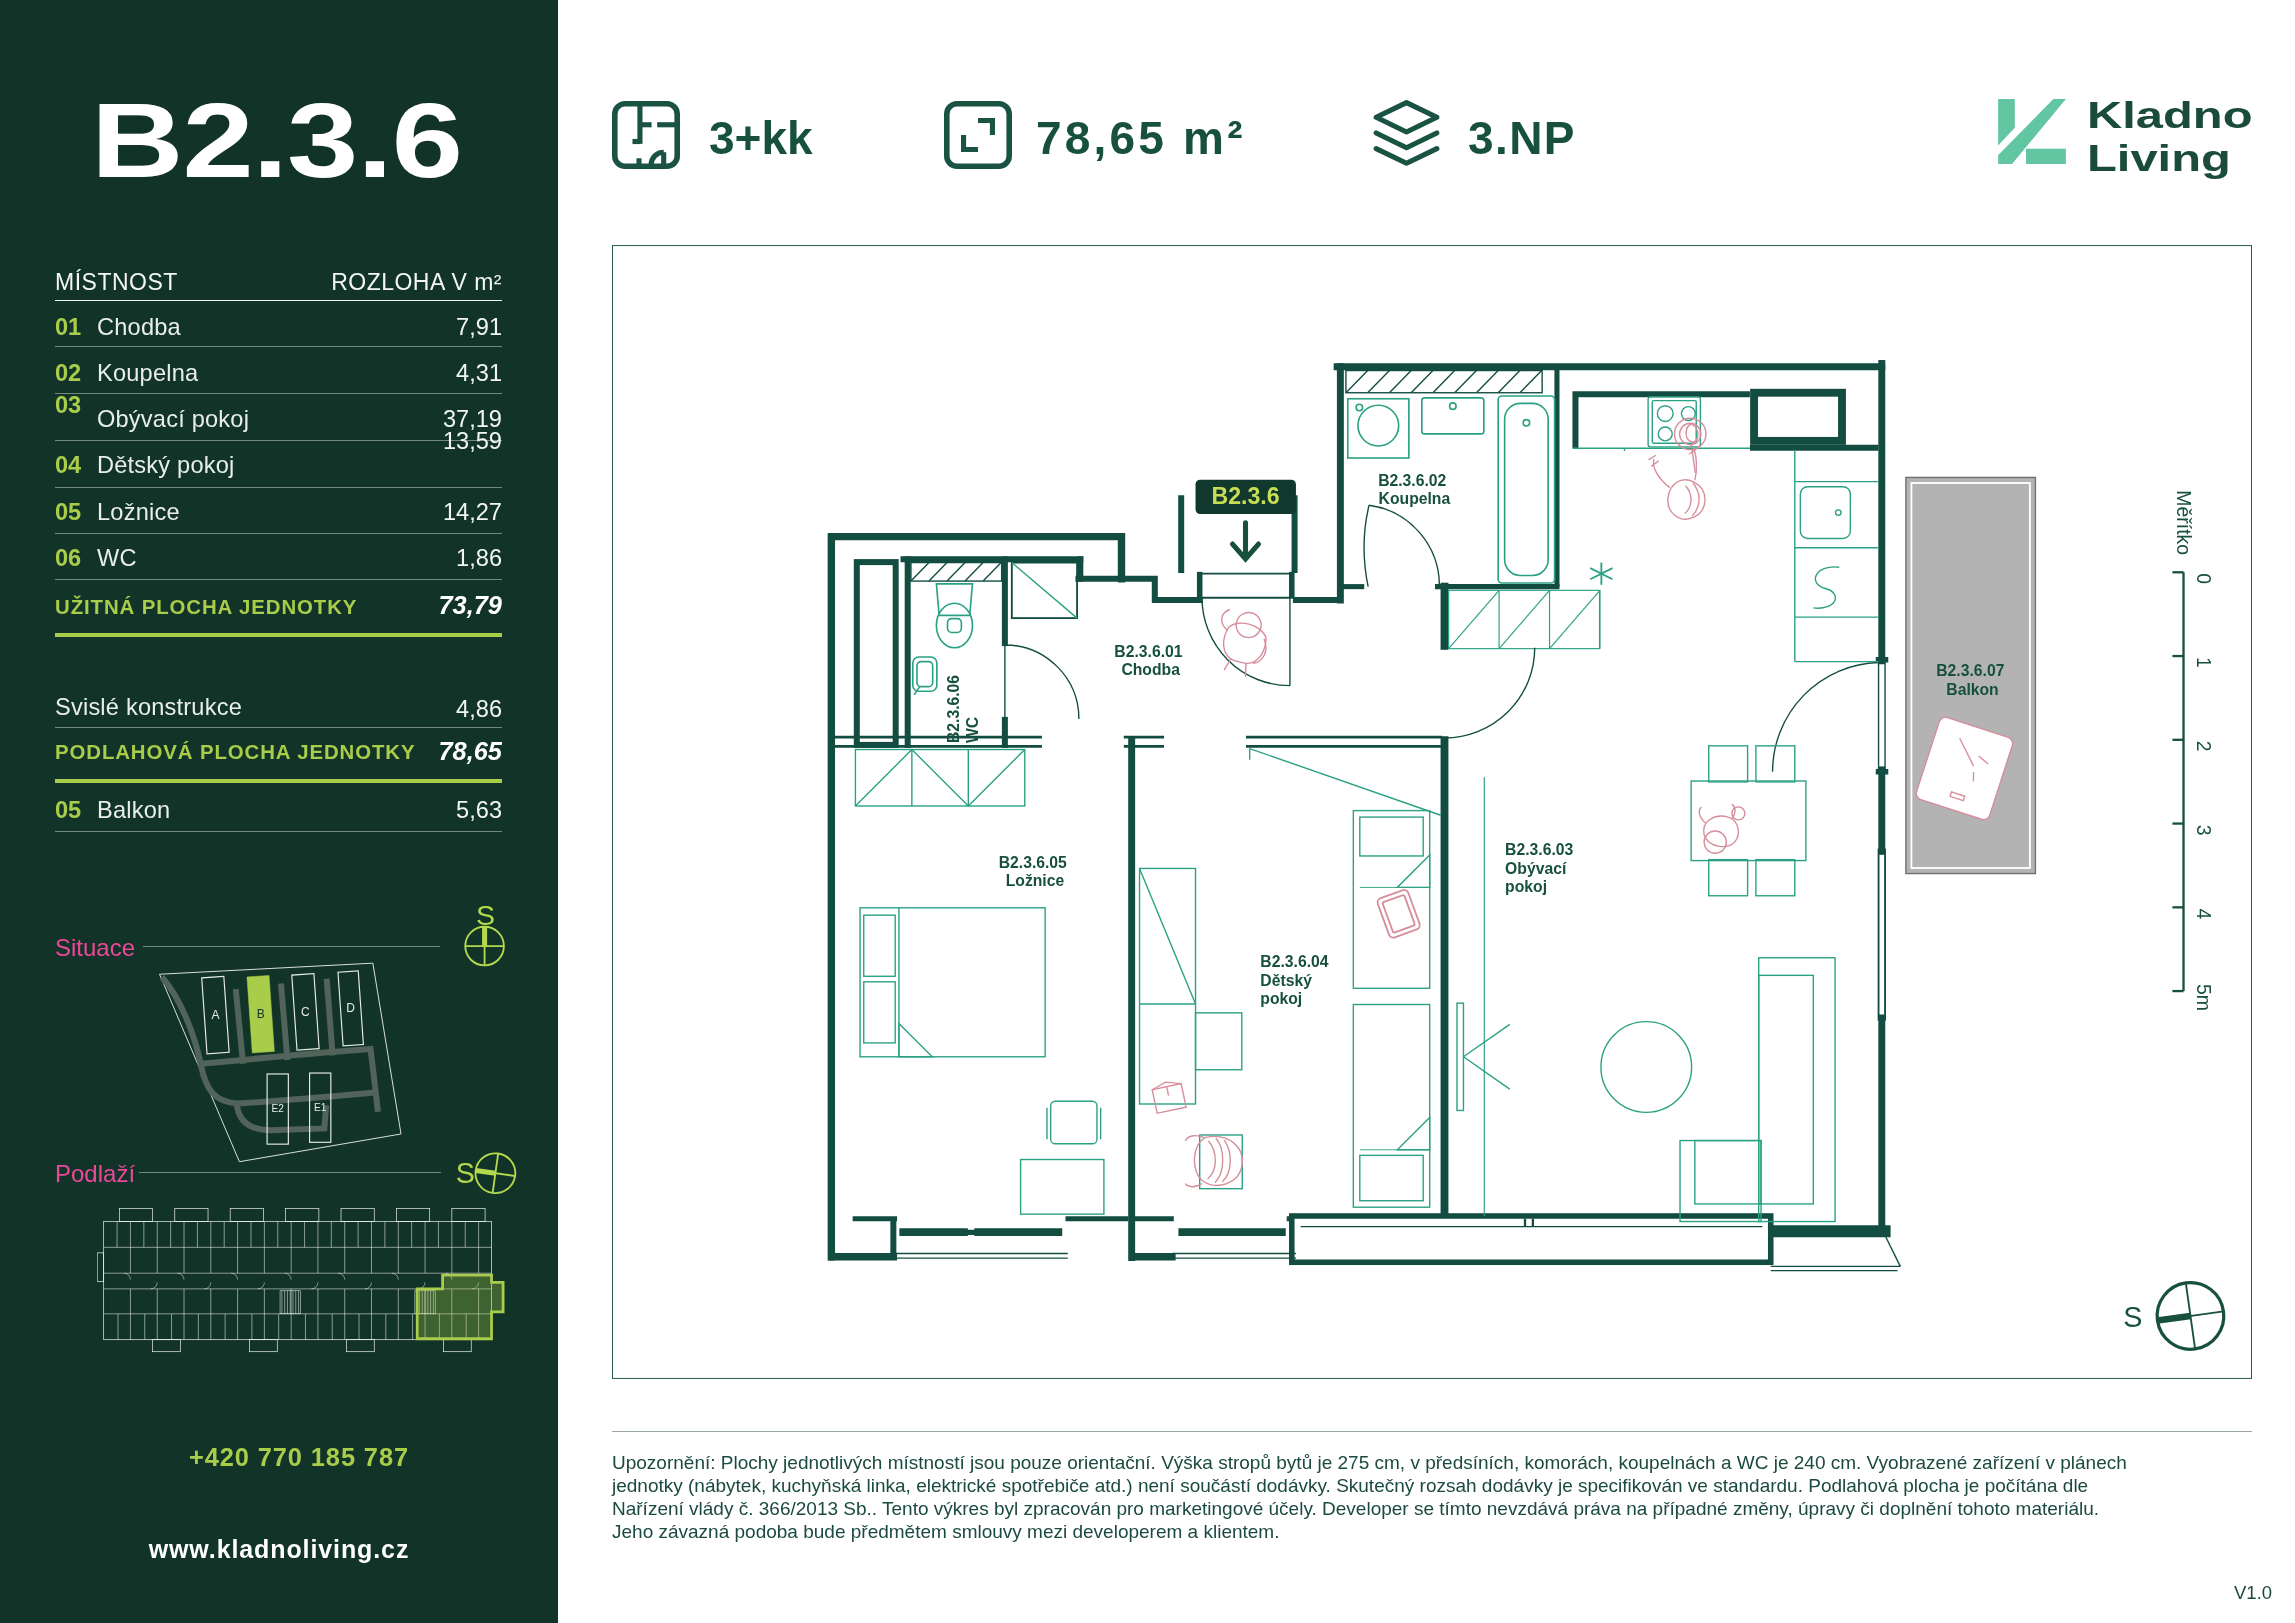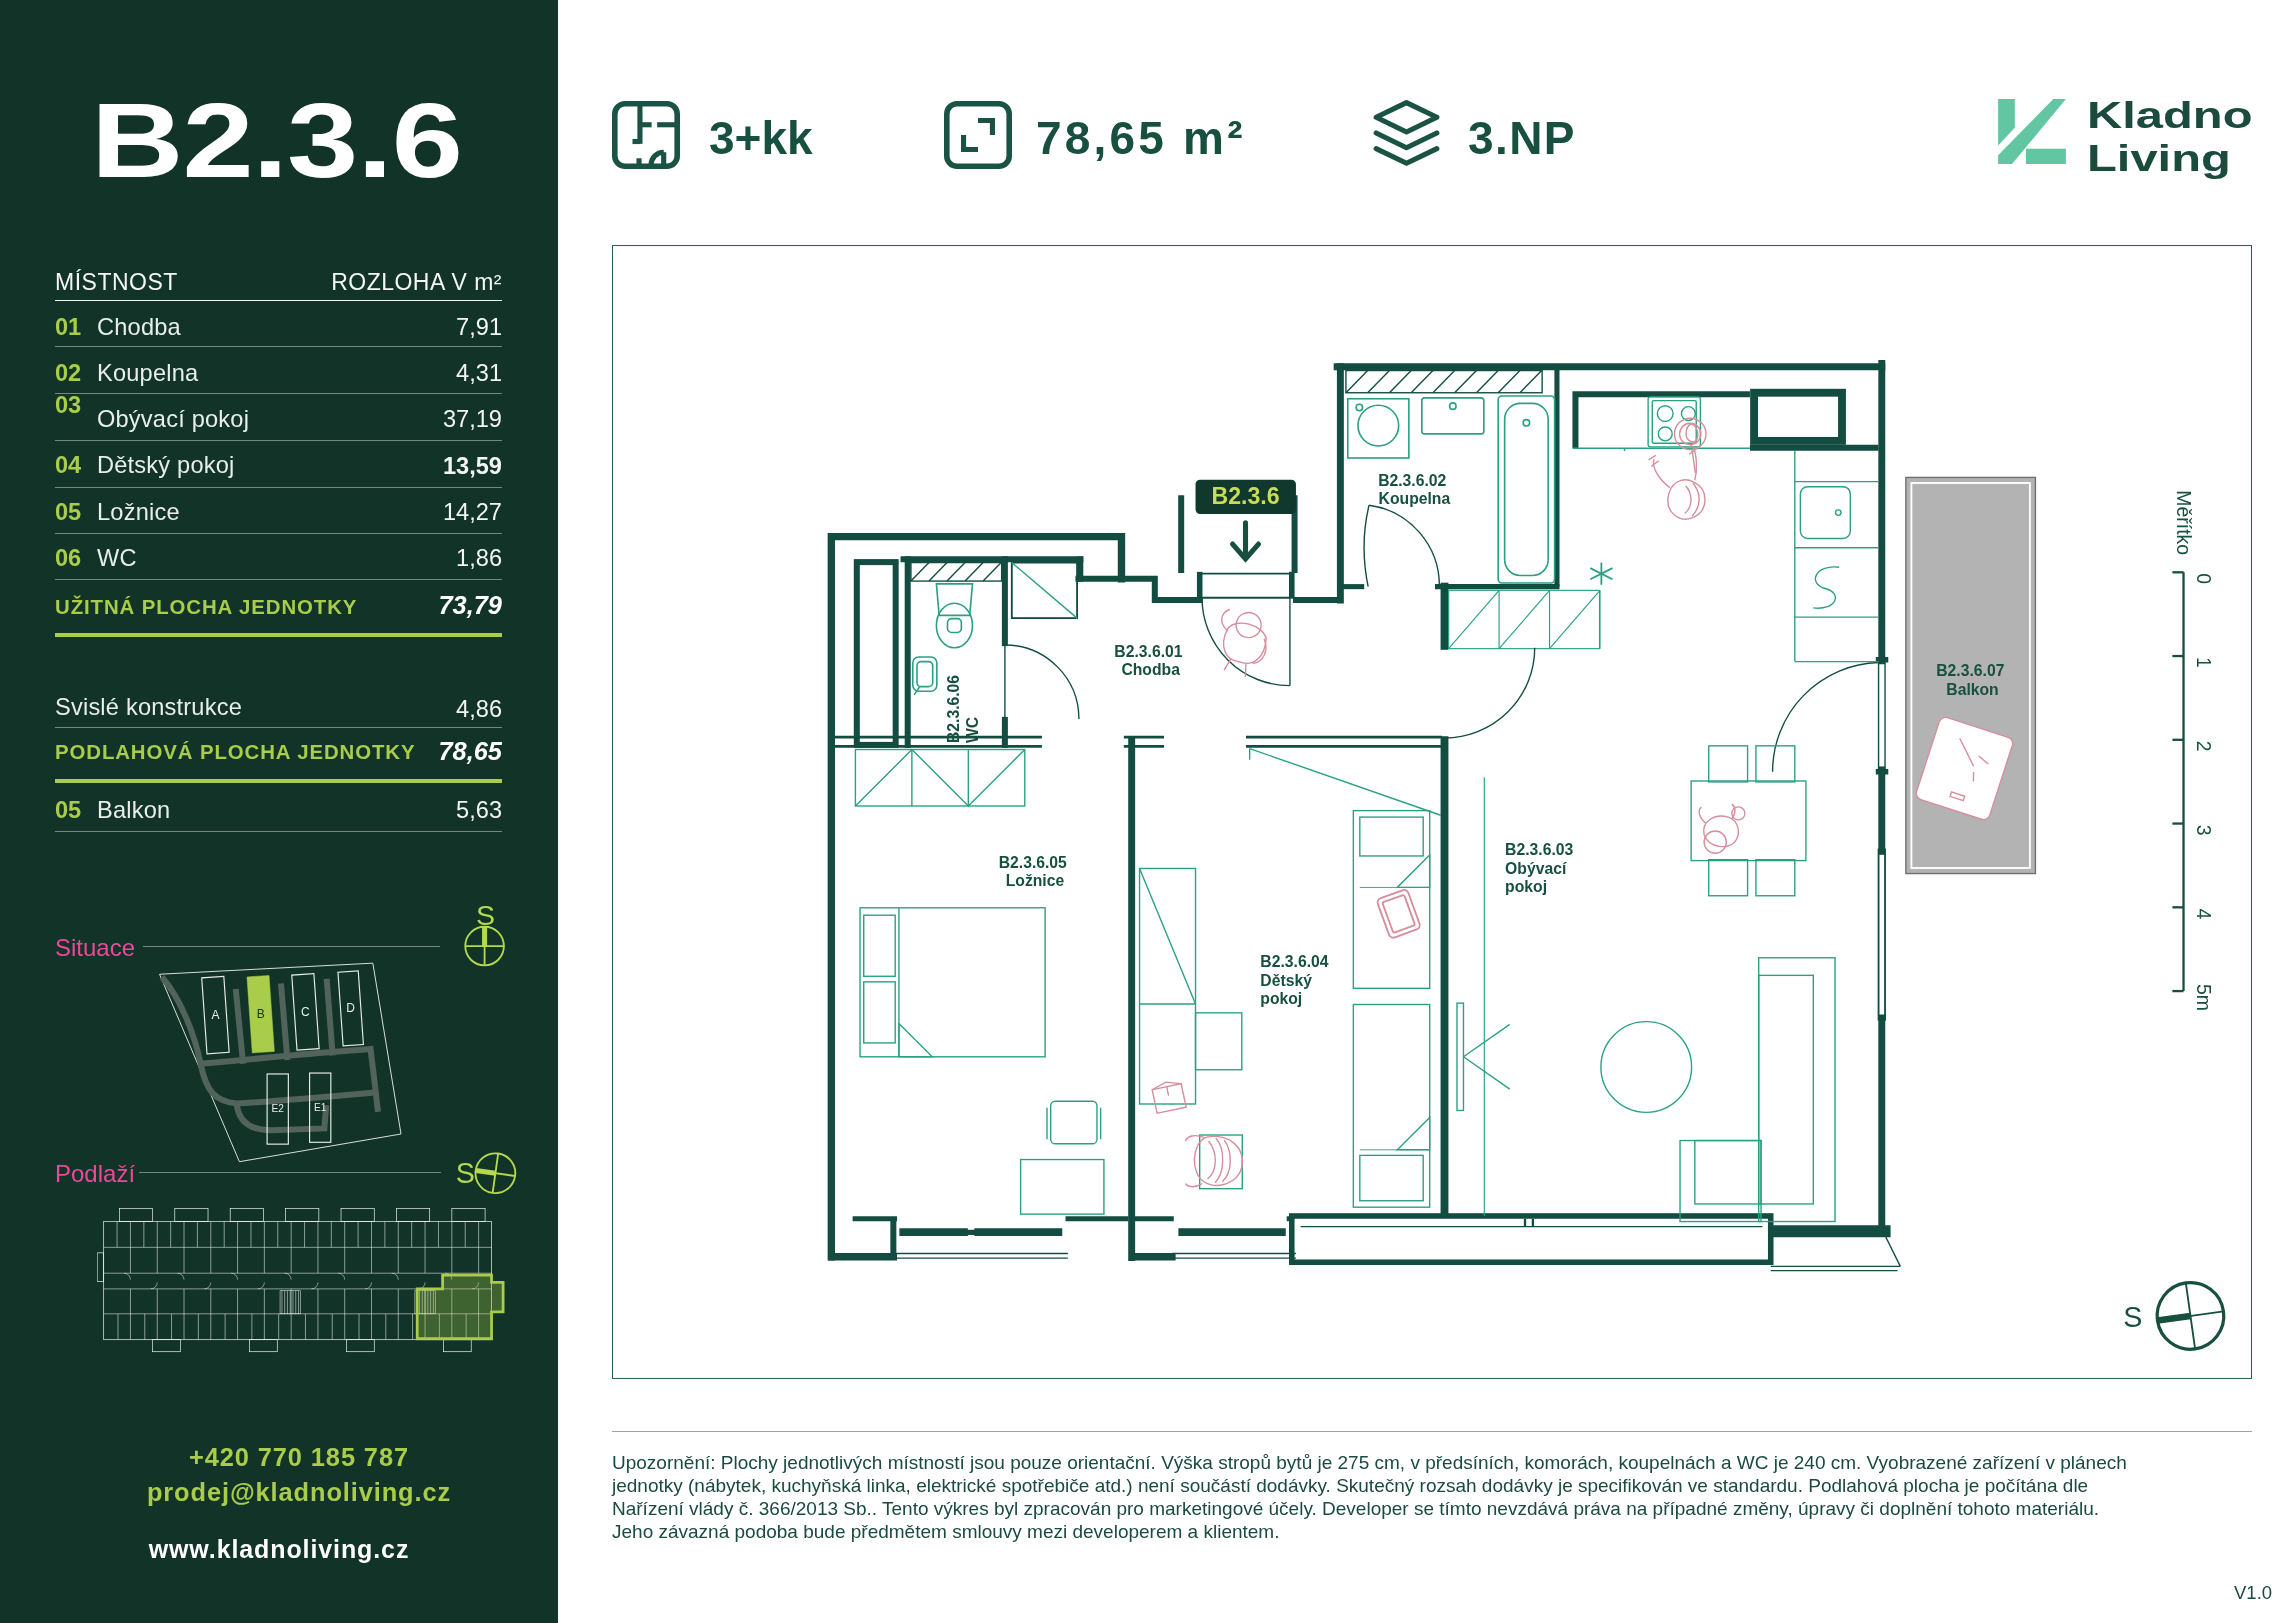--- a/index.html
+++ b/index.html
@@ -50,21 +50,21 @@
     <div class="tbl-val" style="top:360px;">4,31</div>
   <div class="tbl-line" style="top:393px;"></div>
 
   <div class="tbl-num" style="top:392px;">03</div>
     <div class="tbl-name" style="top:406px;">Obývací pokoj</div>
     <div class="tbl-val" style="top:406px;">37,19</div>
   <div class="tbl-line" style="top:440px;"></div>
 
   <div class="tbl-num" style="top:452px;">04</div>
     <div class="tbl-name" style="top:452px;">Dětský pokoj</div>
-    <div class="tbl-val" style="top:453px;font-weight:bold;">13,59</div>
+    <div class="tbl-val" style="top:428px;">13,59</div>
   <div class="tbl-line" style="top:487px;"></div>
 
   <div class="tbl-num" style="top:499px;">05</div>
     <div class="tbl-name" style="top:499px;">Ložnice</div>
     <div class="tbl-val" style="top:499px;">14,27</div>
   <div class="tbl-line" style="top:533px;"></div>
 
   <div class="tbl-num" style="top:545px;">06</div>
     <div class="tbl-name" style="top:545px;">WC</div>
     <div class="tbl-val" style="top:545px;">1,86</div>
@@ -275,21 +275,20 @@
 <line x1="716" y1="190" x2="716" y2="240"></line>
 <line x1="722" y1="190" x2="722" y2="240"></line>
 <line x1="728" y1="190" x2="728" y2="240"></line>
 </g>
 
 <polygon points="693,186 748,186 748,156 854,156 854,172 879,172 879,236 854,236 854,294 693,294" fill="rgba(169,204,74,0.30)" stroke="#a9cc4a" stroke-width="6"></polygon>
 </svg>
 
   <div class="contact-lime" style="top:1443px;">+420 770 185 787</div>
 
-  <div class="contact-lime" style="top:1478px;">prodej@kladnoliving.cz</div>
 
   <div class="contact-white" style="top:1535px;">www.kladnoliving.cz</div>
 
   <svg class="abs" style="left:612px;top:101px;" width="68" height="68" viewBox="0 0 146 146">
     <rect x="6" y="6" width="134" height="134" rx="22" fill="none" stroke="#1a5244" stroke-width="12"></rect>
     <g stroke="#1a5244" stroke-width="11" fill="none">
       <line x1="60" y1="10" x2="60" y2="92"></line>
       <line x1="44" y1="87" x2="60" y2="87"></line>
       <line x1="60" y1="51" x2="85" y2="51"></line>
       <line x1="97" y1="51" x2="137" y2="51"></line>

